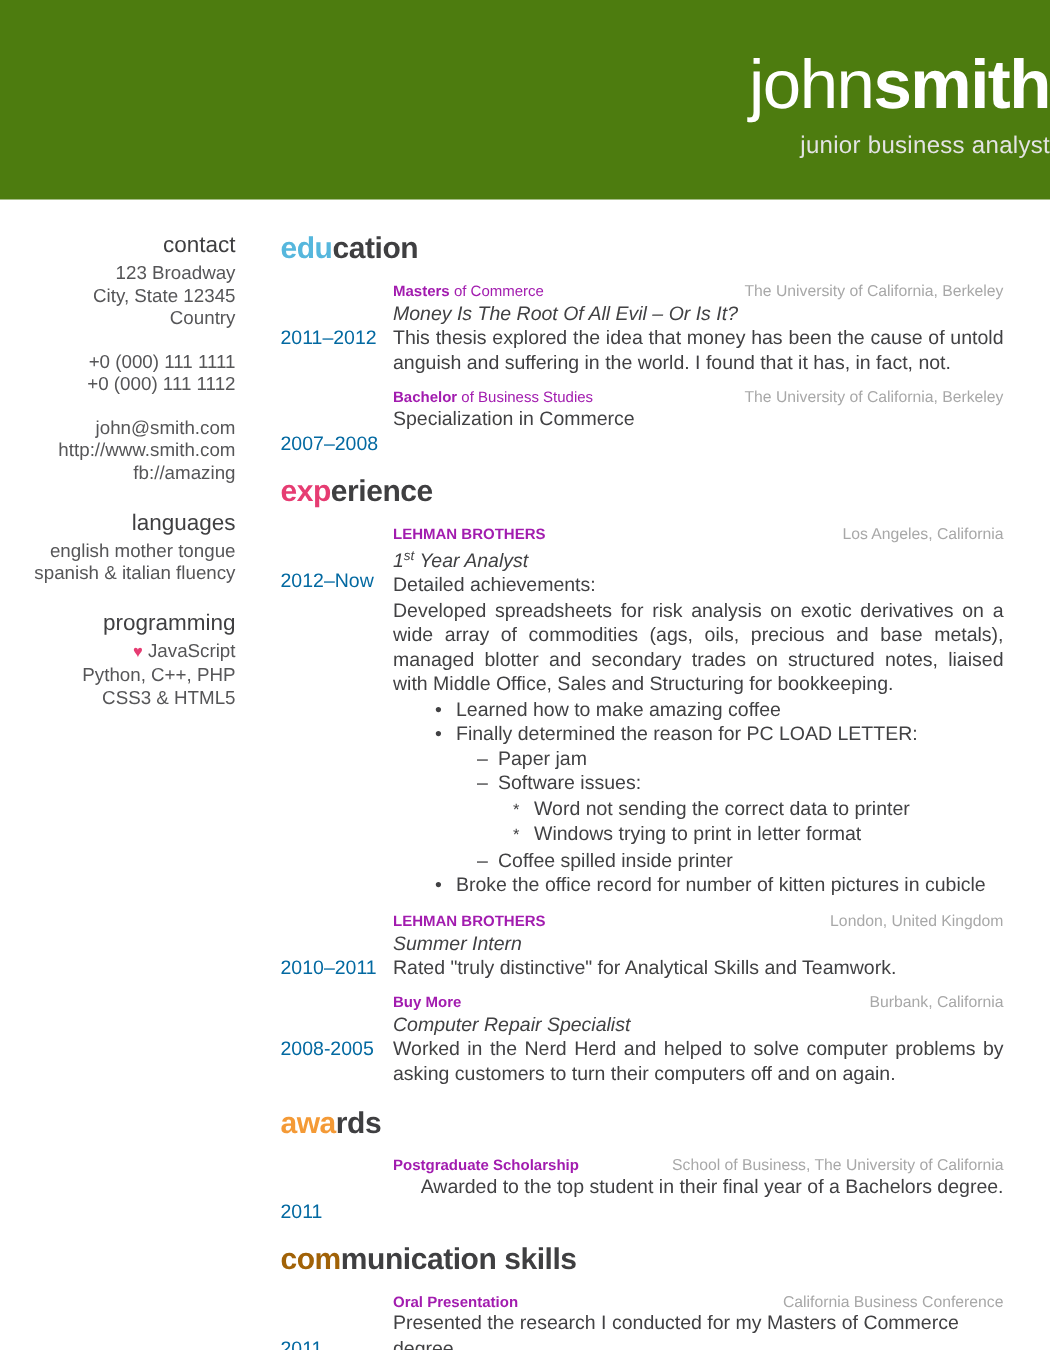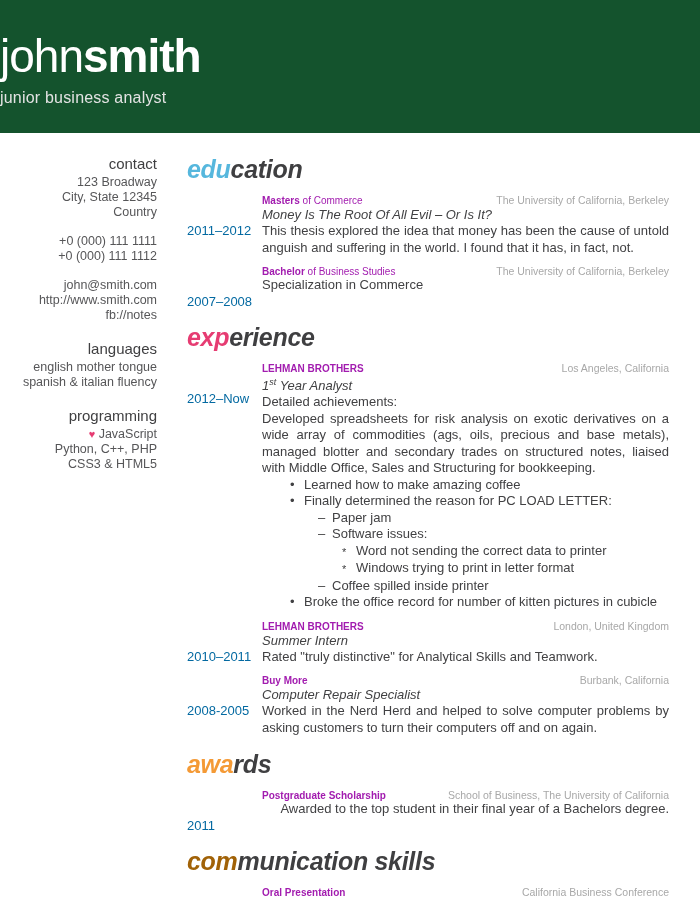--- a/index.html
+++ b/index.html
@@ -4,22 +4,22 @@
 <style>
   * { margin:0; padding:0; box-sizing:border-box; }
   html,body { background:#ffffff; }
   .page {
     width:700px; height:900px; background:#ffffff; overflow:hidden;
     font-family:"Liberation Sans", sans-serif; color:#414143; position:relative;
   }
 
   
   .header {
-    height:133px; background:#14532d; color:#ffffff;
-    display:flex; flex-direction:column; align-items:flex-start; justify-content:center;
+    height:133px; background:#4d7c0f; color:#ffffff;
+    display:flex; flex-direction:column; align-items:flex-end; justify-content:center;
     padding-top:6px;
   }
   .name { font-size:46px; line-height:1; letter-spacing:-1px; }
   .name .first { font-weight:300; }
   .name .last  { font-weight:700; }
   .subtitle { margin-top:10px; font-size:16px; font-weight:300; color:#e3e3e3; letter-spacing:0.2px; }
 
   
   .columns { display:flex; padding-top:22px; }
   aside.sidebar { width:157px; flex:0 0 157px; text-align:right; }
@@ -29,21 +29,21 @@
   .side-section { margin-bottom:17px; }
   .side-title { font-size:15px; font-weight:400; color:#3f3f41; margin-bottom:3px; }
   .side-group { margin-bottom:14px; }
   .side-group:last-child { margin-bottom:0; }
   .side-line { font-size:12.5px; line-height:15px; color:#565658; }
   a.side-line { display:block; text-decoration:none; color:#565658; }
   .heart { color:#e63c72; font-size:11px; }
 
   
   .section { margin-bottom:14px; }
-  .section h2 { font-size:25px; font-weight:700; color:#3f3f41; letter-spacing:-0.3px; margin-bottom:10px; margin-top:8px;font-style:italic; }
+  .section h2 { font-size:20px; font-weight:700; color:#3f3f41; letter-spacing:-0.3px; margin-bottom:10px; margin-top:8px; }
   .accent-edu { color:#56b7dd; }
   .accent-exp { color:#e63c72; }
   .accent-awa { color:#f49a36; }
   .accent-com { color:#a16207; }
 
   .entry { display:flex; margin-bottom:9px; }
   .entry-date { width:75px; flex:0 0 75px; font-size:13px; color:#0369a1; padding-top:1px;margin-top:28px; }
   .entry-main { width:407px; }
   .entry-head { display:flex; justify-content:space-between; align-items:baseline; }
   .entry-title { font-size:10px; color:#a21caf; }
@@ -84,21 +84,21 @@
           <div class="side-line">City, State 12345</div>
           <div class="side-line">Country</div>
         </div>
         <div class="side-group">
           <div class="side-line">+0 (000) 111 1111</div>
           <div class="side-line">+0 (000) 111 1112</div>
         </div>
         <div class="side-group">
           <a class="side-line" href="#">john@smith.com</a>
           <a class="side-line" href="#">http://www.smith.com</a>
-          <a class="side-line" href="#">fb://notes</a>
+          <a class="side-line" href="#">fb://amazing</a>
         </div>
       </div>
 
       <div class="side-section">
         <div class="side-title">languages</div>
         <div class="side-group">
           <div class="side-line">english mother tongue</div>
           <div class="side-line">spanish &amp; italian fluency</div>
         </div>
       </div>

